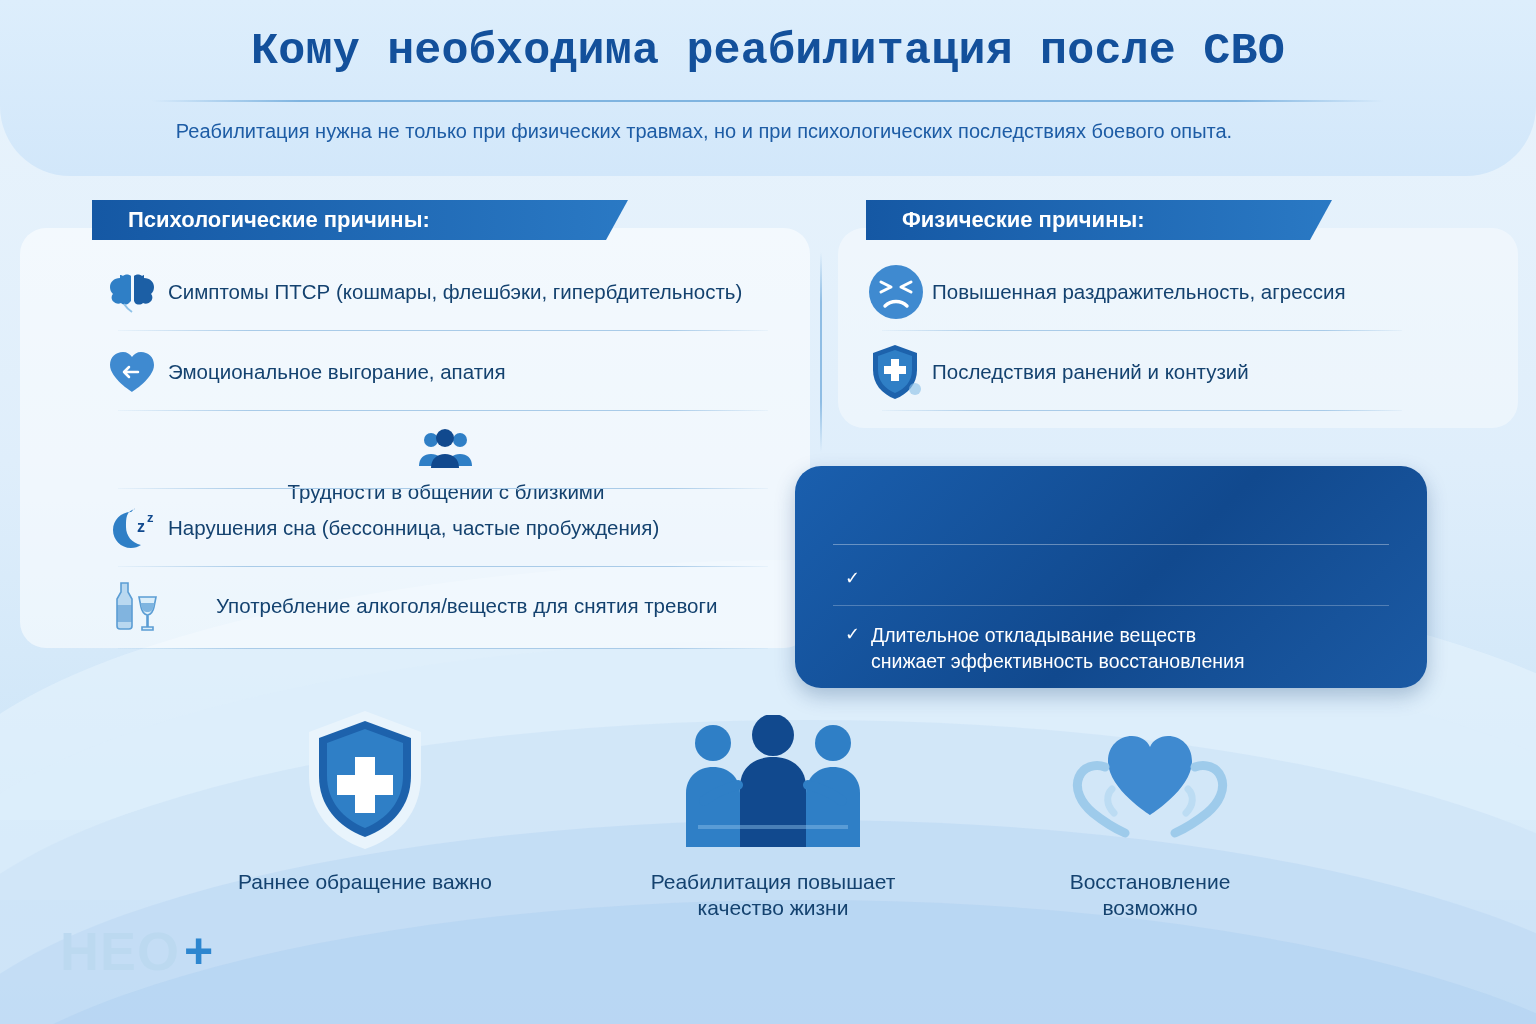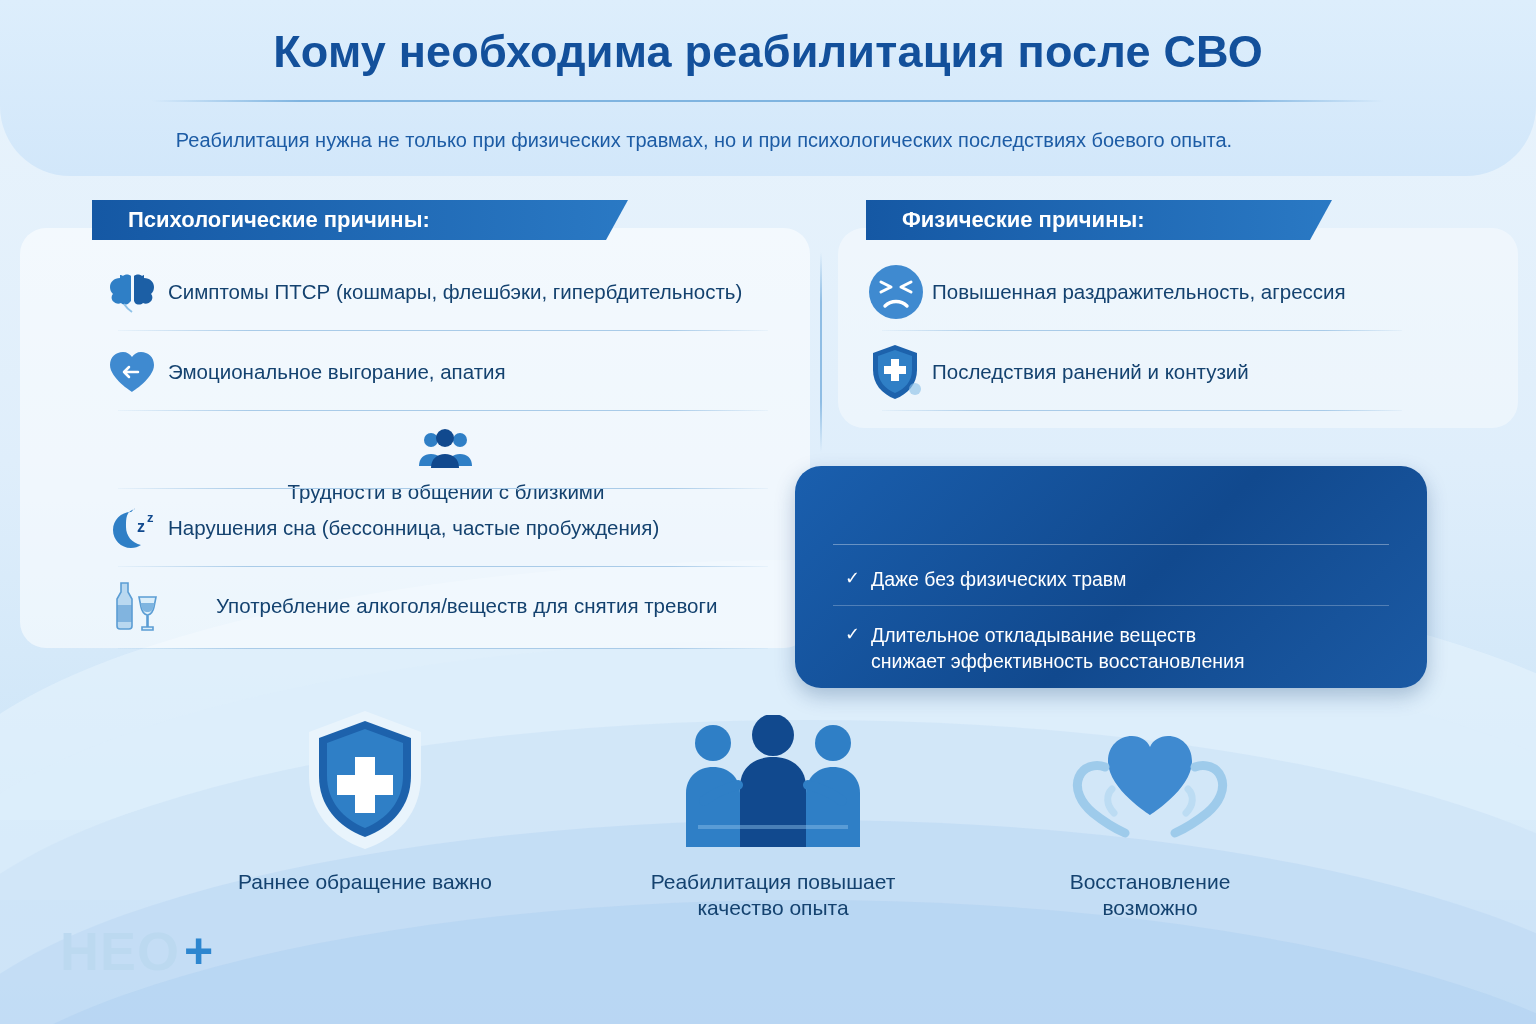--- a/index.html
+++ b/index.html
@@ -45,32 +45,33 @@
   }
   .title {
     position: absolute;
     top: 26px;
     width: 1536px;
     text-align: center;
     font-size: 45px;
     font-weight: bold;
     color: #13509b;
     letter-spacing: .2px;
+    font-family: Liberation Mono, monospace;
   }
   .title-rule {
     position: absolute;
     top: 100px;
     left: 152px;
     width: 1232px;
     height: 2px;
     background: linear-gradient(90deg, rgba(50,120,190,0) 0%, #7fb4e0 12%, #7fb4e0 88%, rgba(50,120,190,0) 100%);
   }
   .subtitle {
     position: absolute;
-    top: 129px;
+    top: 120px;
     width: 1408px;
     text-align: center;
     font-size: 20px;
     color: #1d5ca5;
   }
 
   
   .panel {
     position: absolute;
     background: rgba(255,255,255,.55);
@@ -334,21 +335,20 @@
     </div>
     <div class="row-text">Последствия ранений и контузий</div>
   </div>
   <div class="row-rule" style="left:882px; top:410px; width:520px;"></div>
 
   <div class="stat-card">
     <div class="stat-rule"></div>
 
     <div class="stat-item" style="top:100px; width:520px;">
       <span class="check">✓</span>
-      <span>Даже без физических травм</span>
     </div>
     <div class="stat-rule2"></div>
     <div class="stat-item" style="top:156px; width:520px; white-space:pre-line;">
       <span class="check">✓</span>
       <span>Длительное откладывание веществ
 снижает эффективность восстановления</span>
     </div>
   </div>
 
   <div class="benefit" style="left:200px; top:705px;">
@@ -370,21 +370,21 @@
         <path d="M18 132V78c0-16 12-26 27-26s27 10 27 26v54z" fill="#2f7fc6"></path>
         <circle cx="165" cy="28" r="18" fill="#2f7fc6"></circle>
         <path d="M138 132V78c0-16 12-26 27-26s27 10 27 26v54z" fill="#2f7fc6"></path>
         <circle cx="105" cy="20" r="21" fill="#11498e"></circle>
         <path d="M72 132V72c0-19 14-30 33-30s33 11 33 30v60z" fill="#11498e"></path>
         <path d="M70 70c-12 3-24 8-34 16M140 70c12 3 24 8 34 16" stroke="#2f7fc6" stroke-width="10" stroke-linecap="round" fill="none"></path>
         <rect x="30" y="110" width="150" height="4" fill="#8fc2e8" opacity=".45"></rect>
       </svg>
     </div>
     <div class="b-label" style="white-space:pre-line;">Реабилитация повышает
-качество опыта</div>
+качество жизни</div>
   </div>
 
   <div class="benefit" style="left:985px; top:705px;">
     <div class="b-icon">
       <svg width="200" height="140" viewBox="0 0 200 140">
         <path d="M100 100S58 74 58 46c0-15 11-25 24-25 8 0 15 4 18 11 3-7 10-11 18-11 13 0 24 10 24 25 0 28-42 54-42 54z" fill="#3f8ad0"></path>
         <path d="M55 52c-10-4-22 0-26 10-5 12 2 26 14 36 10 8 23 16 32 20" stroke="#9ecbeb" stroke-width="9" fill="none" stroke-linecap="round"></path>
         <path d="M145 52c10-4 22 0 26 10 5 12-2 26-14 36-10 8-23 16-32 20" stroke="#9ecbeb" stroke-width="9" fill="none" stroke-linecap="round"></path>
         <path d="M62 74c-6 6-6 16 2 24M138 74c6 6 6 16-2 24" stroke="#bcdcf3" stroke-width="7" fill="none" stroke-linecap="round"></path>
       </svg>

